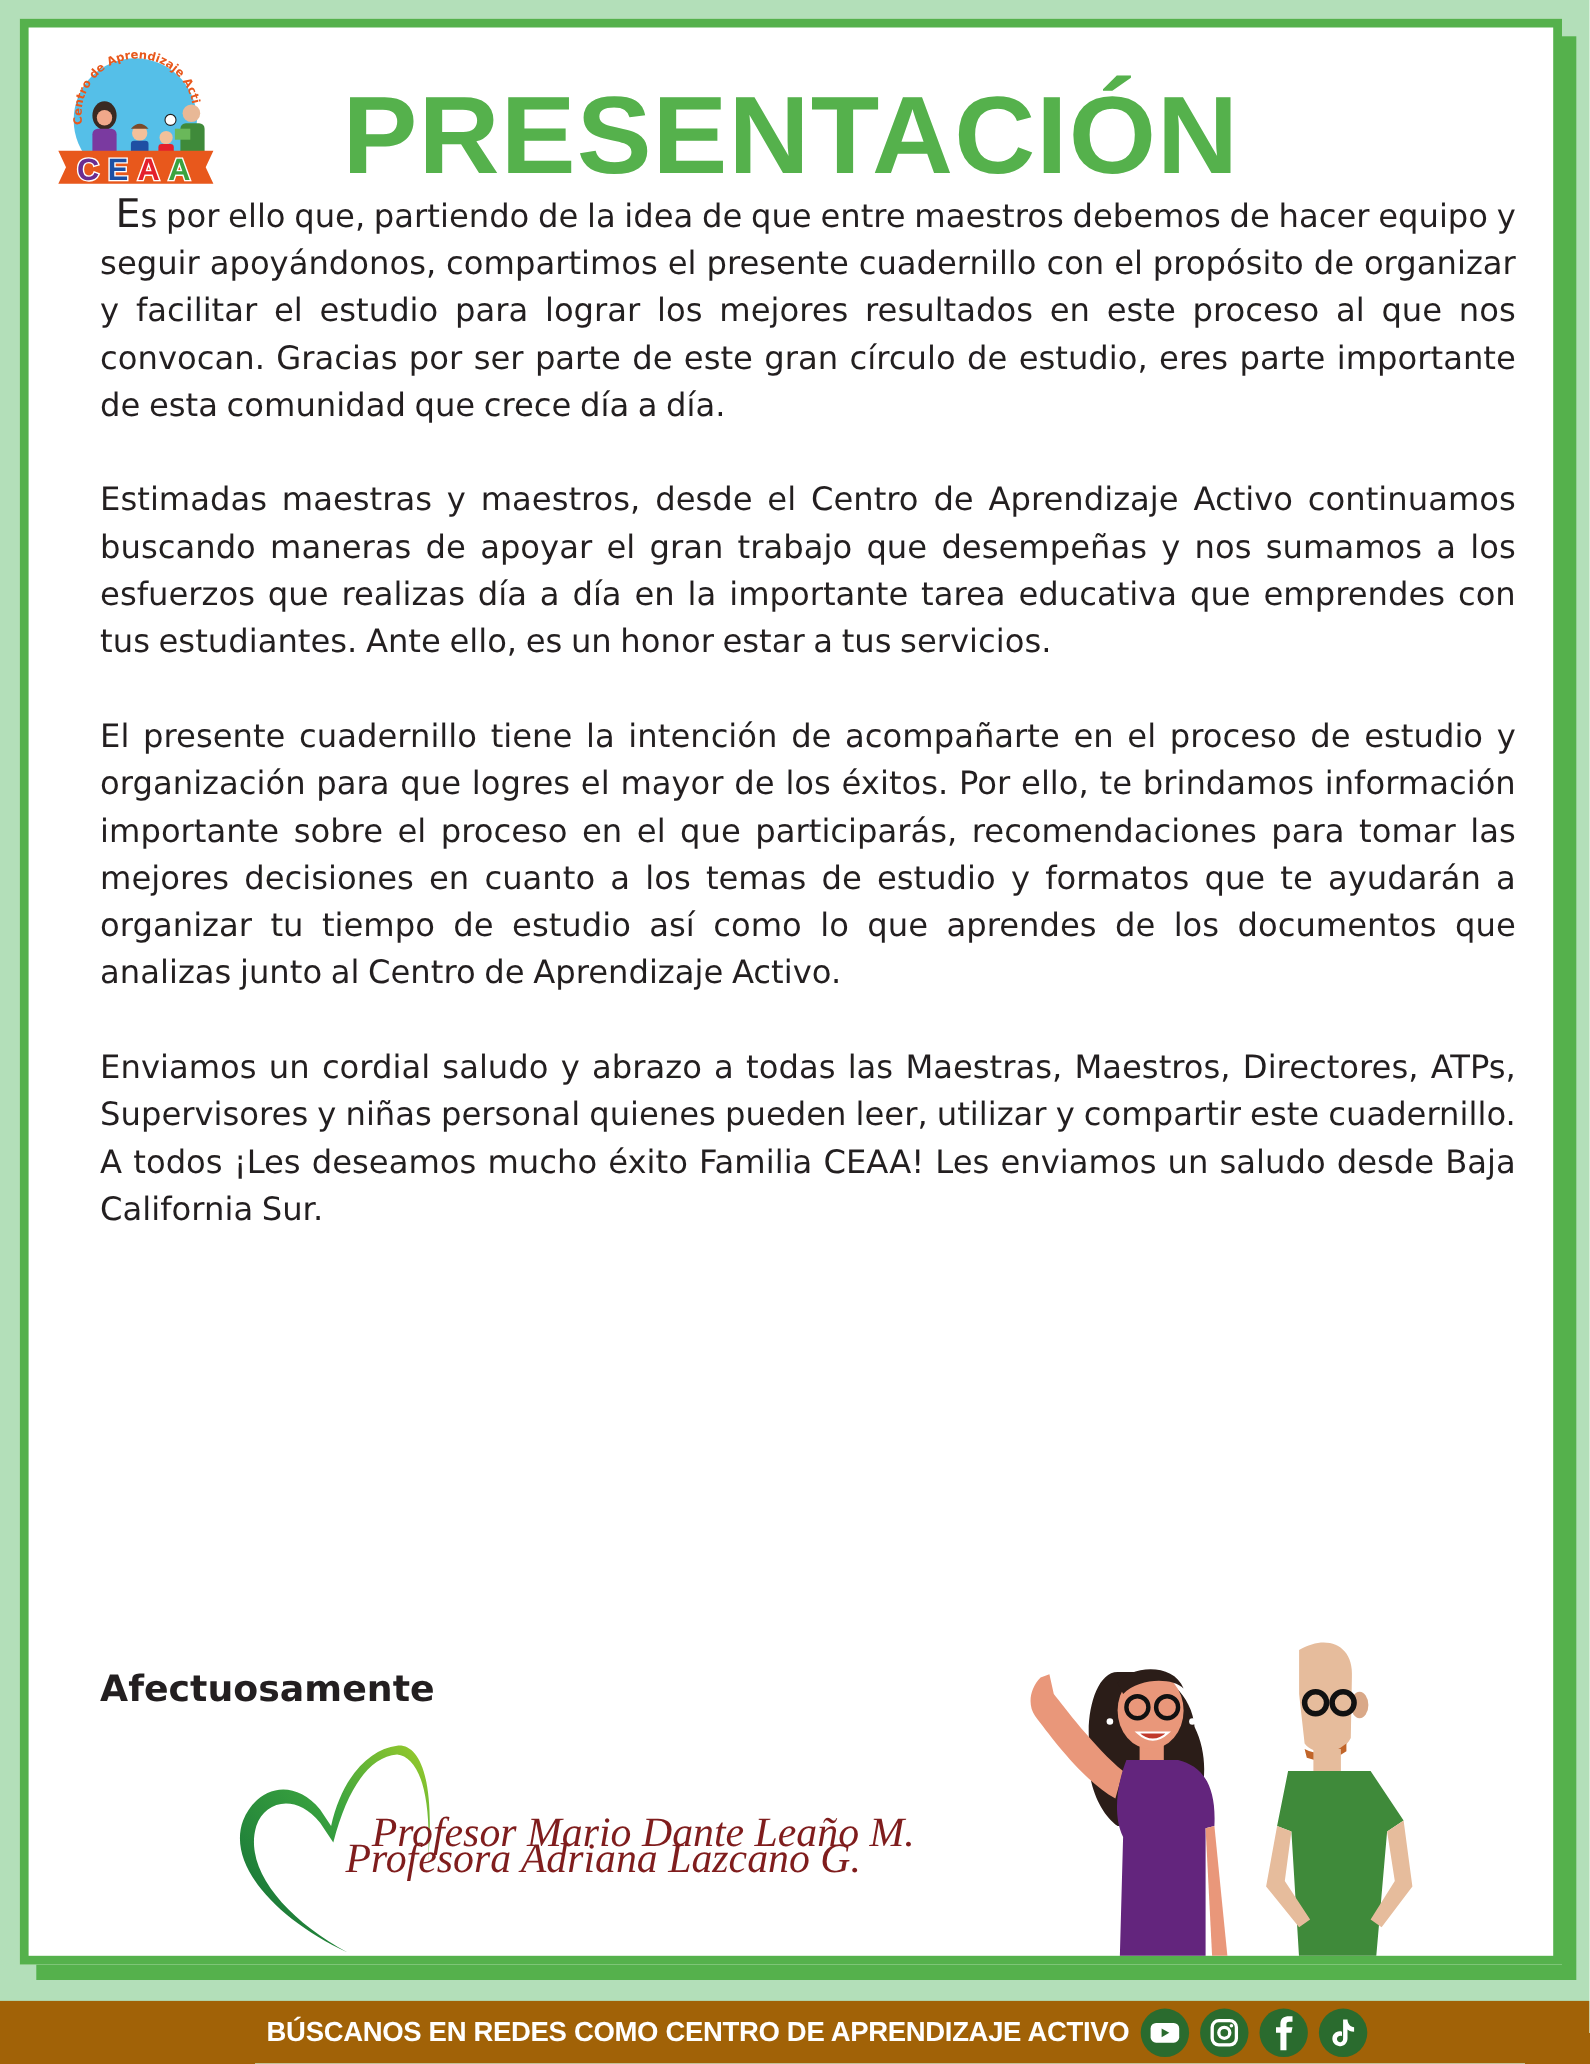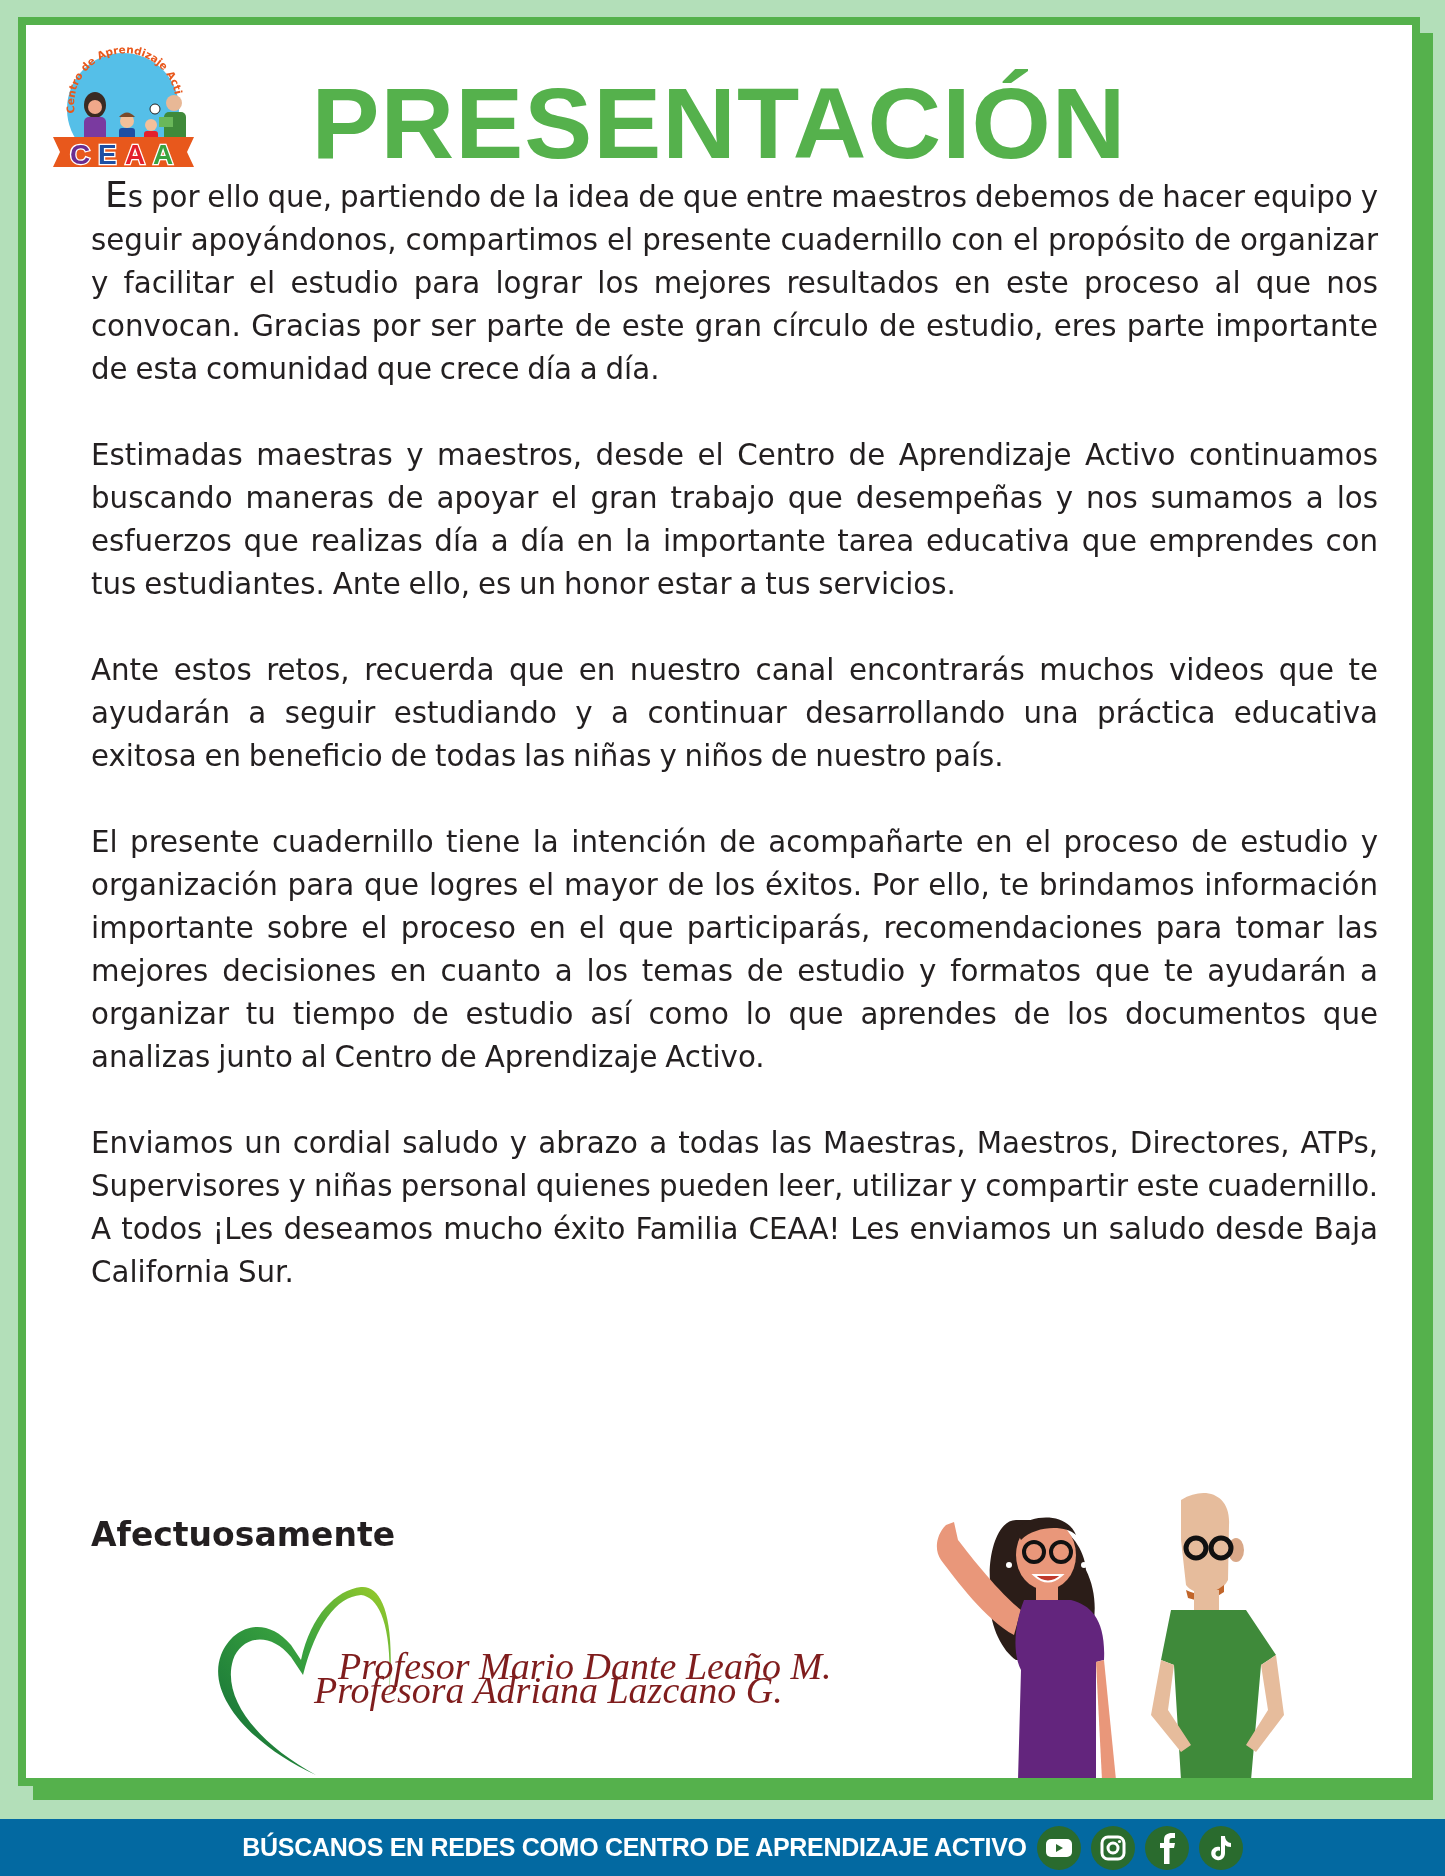--- a/index.html
+++ b/index.html
@@ -11,21 +11,21 @@
   .body{position:absolute;left:65px;width:1287px;top:148px;color:#231f20;font-family:"DejaVu Sans",sans-serif;font-size:29.3px;line-height:43px;text-align:justify;word-spacing:-1.5px;}
   .body p{margin:0 0 43px 0;}
   .body p:first-child{text-indent:14px;}
   .body p:first-child::first-letter{font-size:36px;}
   .sign-off{position:absolute;left:65px;top:1490px;font-family:"DejaVu Sans",sans-serif;font-weight:bold;font-size:33px;color:#231f20;margin:0;}
   .heart{position:absolute;left:185px;top:1560px;width:200px;height:210px;}
   .sig{position:absolute;font-family:"Liberation Serif","DejaVu Serif",serif;font-style:italic;color:#7f1d1d;font-size:38px;line-height:44px;white-space:nowrap;}
   .sig1{left:288px;top:1643px;}
   .sig2{left:312px;top:1605px;margin-top:14px;}
   .people{position:absolute;left:880px;top:1455px;width:400px;height:315px;}
-  .footer{position:absolute;left:0;top:1819px;width:1445px;height:57px;background:#0369a1;display:flex;align-items:center;justify-content:center;gap:10px;}
+  .footer{position:absolute;left:0;top:1819px;width:1445px;height:57px;background:#a16207;display:flex;align-items:center;justify-content:center;gap:10px;}
   .footer-text{color:#ffffff;font-family:"Liberation Sans",sans-serif;font-weight:bold;font-size:25px;letter-spacing:-0.3px;padding-left:40px;white-space:nowrap;}
   .social{display:flex;gap:10px;align-items:center;}
   .social-btn{width:44px;height:44px;border-radius:50%;background:#2a6b2e;display:flex;align-items:center;justify-content:center;cursor:pointer;}
   .social-btn svg{display:block;}
 </style>
 </head>
 <body>
 
 <div class="frame-shadow"></div>
 
@@ -63,21 +63,20 @@
       <text x="74" y="119" fill="#e4202c">A</text>
       <text x="102" y="119" fill="#3aa33f">A</text>
     </g>
   </svg>
 
   <h1 class="title">PRESENTACIÓN</h1>
 
   <div class="body">
     <p>Es por ello que, partiendo de la idea de que entre maestros debemos de hacer equipo y seguir apoyándonos, compartimos el presente cuadernillo con el propósito de organizar y facilitar el estudio para lograr los mejores resultados en este proceso al que nos convocan. Gracias por ser parte de este gran círculo de estudio, eres parte importante de esta comunidad que crece día a día.</p>
     <p>Estimadas maestras y maestros, desde el Centro de Aprendizaje Activo continuamos buscando maneras de apoyar el gran trabajo que desempeñas y nos sumamos a los esfuerzos que realizas día a día en la importante tarea educativa que emprendes con tus estudiantes. Ante ello, es un honor estar a tus servicios.</p>
-    <p>Ante estos retos, recuerda que en nuestro canal encontrarás muchos videos que te ayudarán a seguir estudiando y a continuar desarrollando una práctica educativa exitosa en beneficio de todas las niñas y niños de nuestro país.</p>
     <p>El presente cuadernillo tiene la intención de acompañarte en el proceso de estudio y organización para que logres el mayor de los éxitos. Por ello, te brindamos información importante sobre el proceso en el que participarás, recomendaciones para tomar las mejores decisiones en cuanto a los temas de estudio y formatos que te ayudarán a organizar tu tiempo de estudio así como lo que aprendes de los documentos que analizas junto al Centro de Aprendizaje Activo.</p>
     <p>Enviamos un cordial saludo y abrazo a todas las Maestras, Maestros, Directores, ATPs, Supervisores y niñas personal quienes pueden leer, utilizar y compartir este cuadernillo. A todos ¡Les deseamos mucho éxito Familia CEAA! Les enviamos un saludo desde Baja California Sur.</p>
   </div>
 
   <p class="sign-off">Afectuosamente</p>
 
   <svg class="heart" viewBox="0 0 200 210">
     <defs>
       <linearGradient id="hg" x1="0" y1="1" x2="1" y2="0">
         <stop offset="0" stop-color="#0f6a36"></stop>

